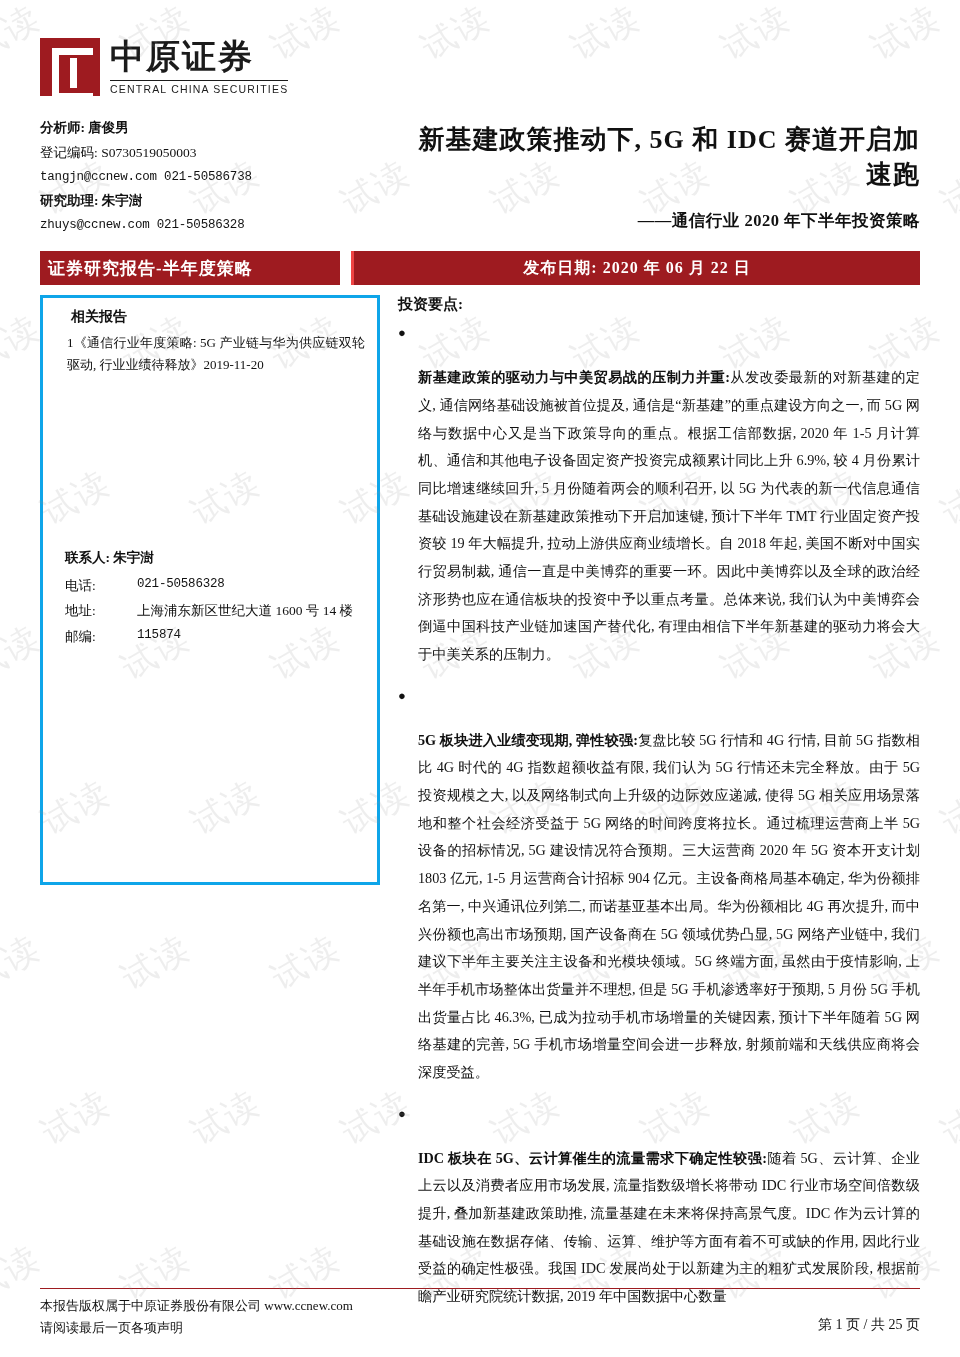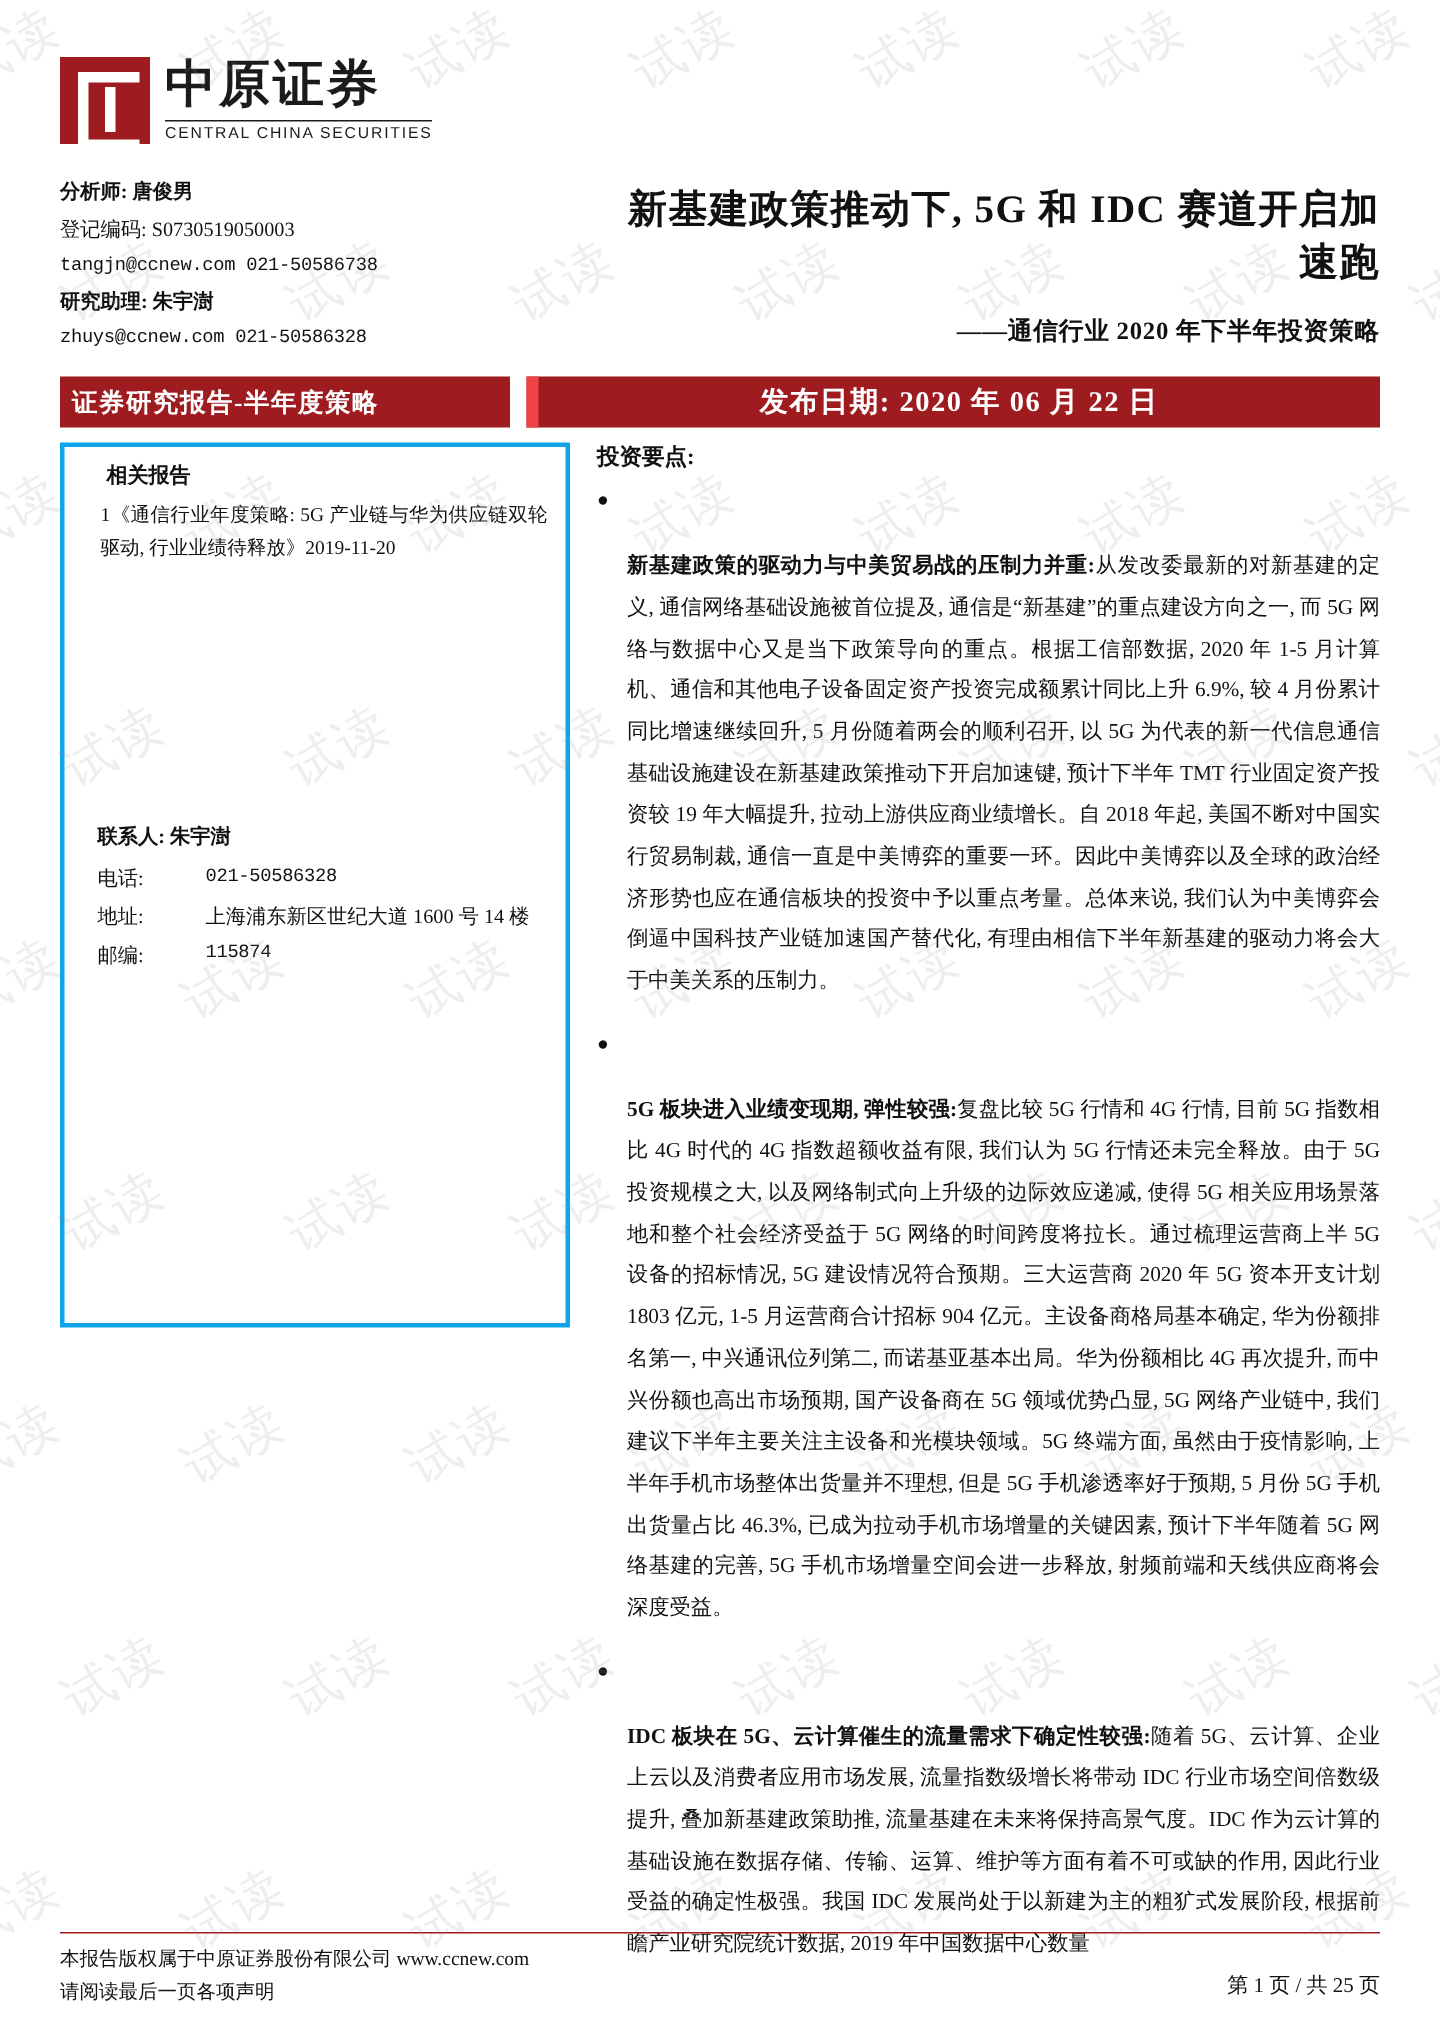--- a/index.html
+++ b/index.html
@@ -150,27 +150,27 @@
     display: flex;
     align-items: center;
     padding-left: 8px;
     box-sizing: border-box;
     letter-spacing: 1px;
   }
   .banner-right {
     flex: 1;
     background: #9e1b20;
     color: #fff;
-    font-size: 19px;
+    font-size: 16px;
     font-weight: bold;
     display: flex;
     align-items: center;
     justify-content: center;
     letter-spacing: 1px;
-    border-left: 8px solid #ef4444;
+    border-left: 3px solid #ef4444;
     margin-left: 11px;
   }
 
   
   .related-box {
     margin-top: 10px;
     border: 3px solid #0ea5e9;
     min-height: 590px;
     padding: 8px 10px 10px 22px;
     box-sizing: border-box;

